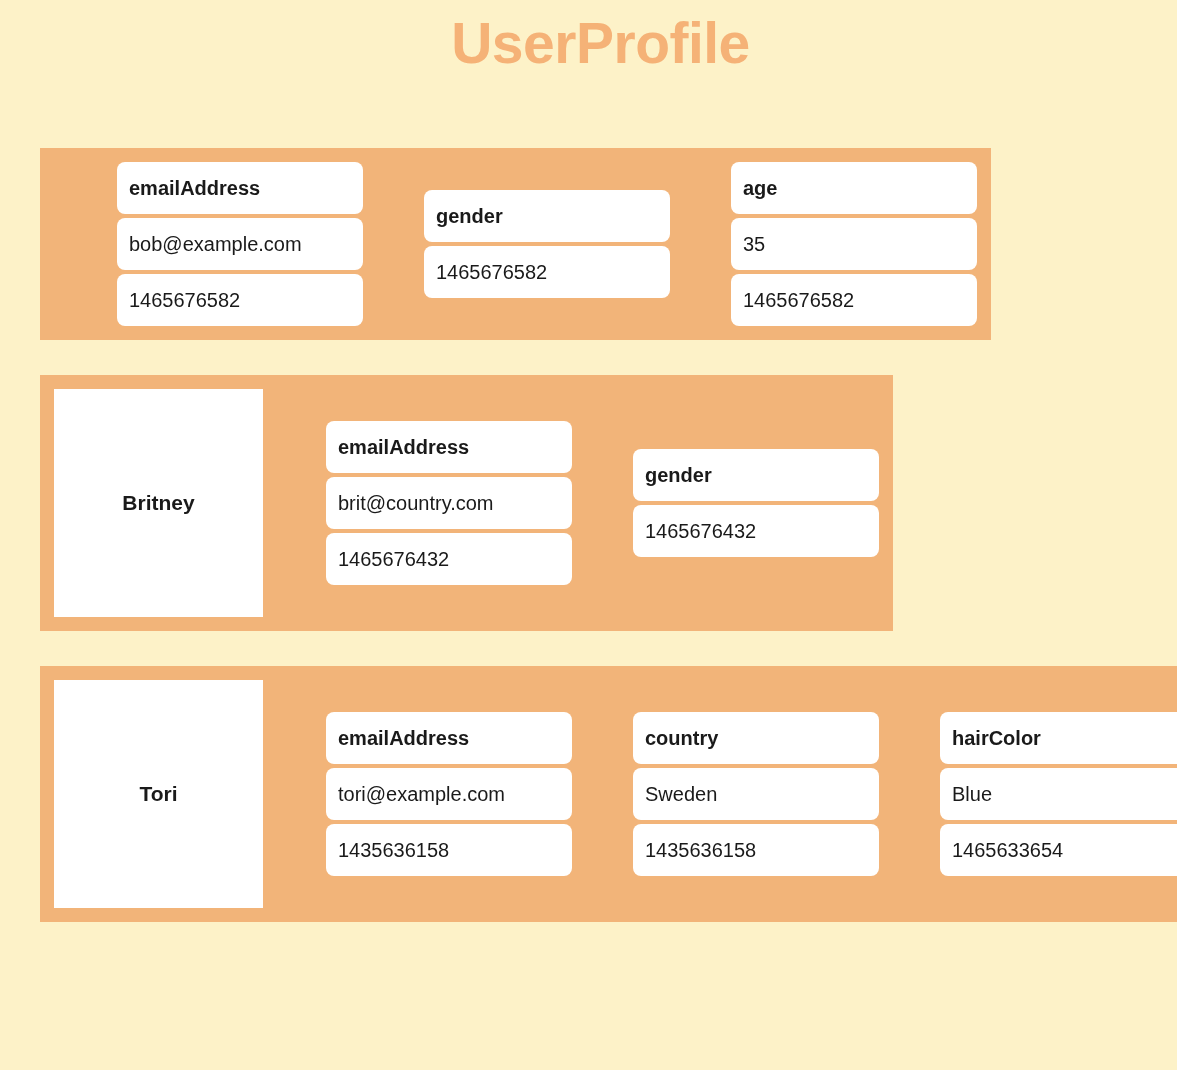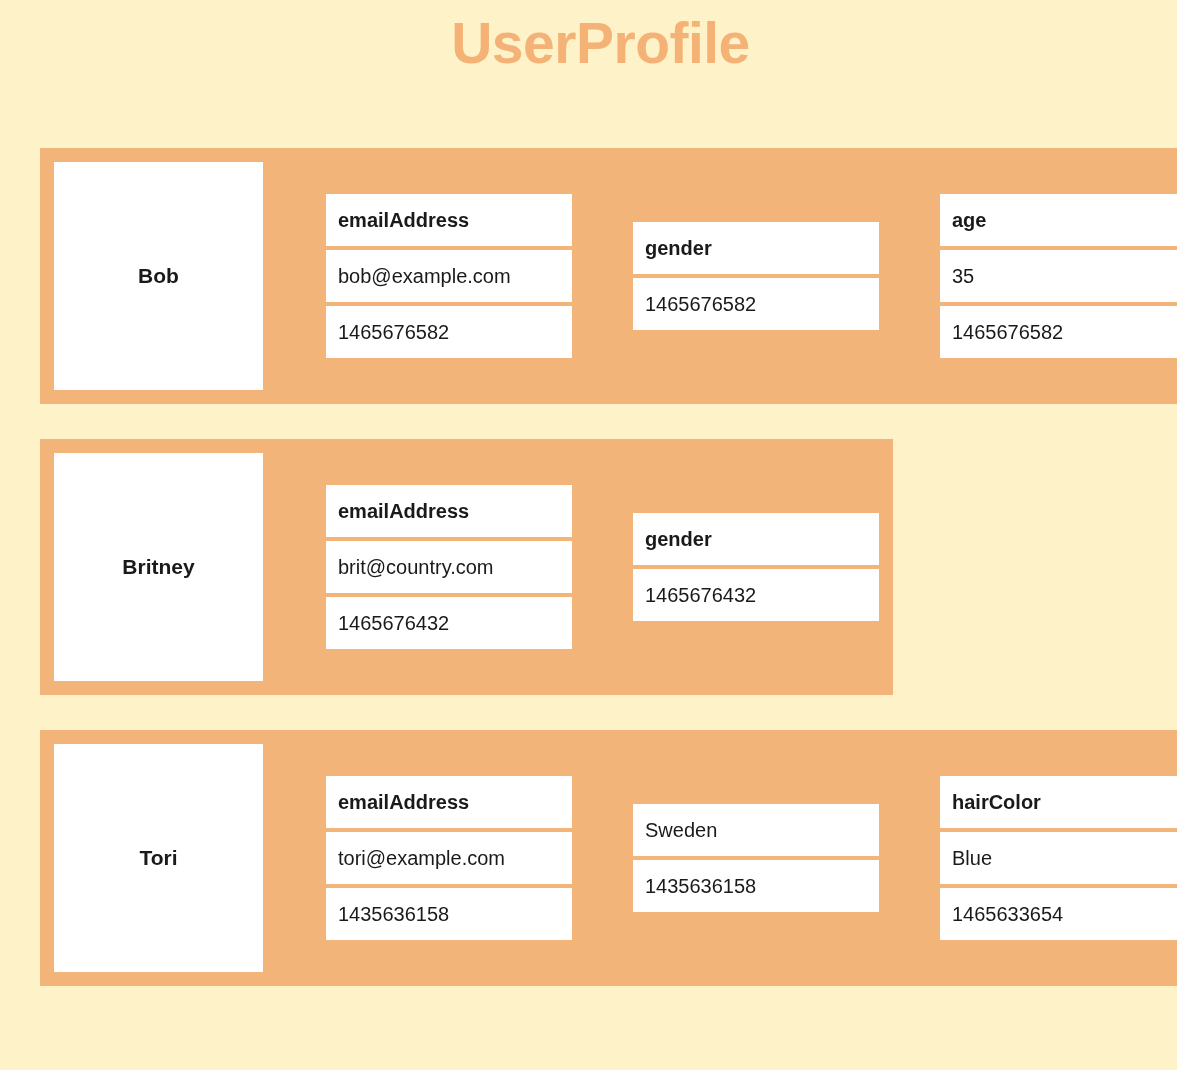--- a/index.html
+++ b/index.html
@@ -87,43 +87,41 @@
   .field-cell {
     background: #FFFFFF;
     height: 52px;
     display: flex;
     align-items: center;
     padding: 0 12px;
     font-size: 20px;
     color: #1A1A1A;
     white-space: nowrap;
     overflow: hidden;
+    border-radius: 8px;
   }
 
   .field-cell.key {
     font-weight: bold;
   }
 
   .field-cell.value,
   .field-cell.timestamp {
     font-weight: normal;
   }
 </style>
 </head>
 <body>
 
 <div id="page">
 
   <div class="page-title">UserProfile</div>
 
   <div class="profiles">
       <div class="profile-row">
-        <div class="profile-name-box">
-          <div class="profile-name">Bob</div>
-        </div>
         <div class="fields">
           <div class="field-card">
             <div class="field-cell key">emailAddress</div>
             <div class="field-cell value">bob@example.com</div>
             <div class="field-cell timestamp">1465676582</div>
           </div>
           <div class="field-card">
             <div class="field-cell key">gender</div>
             <div class="field-cell timestamp">1465676582</div>
           </div>
@@ -154,20 +152,21 @@
         <div class="profile-name-box">
           <div class="profile-name">Tori</div>
         </div>
         <div class="fields">
           <div class="field-card">
             <div class="field-cell key">emailAddress</div>
             <div class="field-cell value">tori@example.com</div>
             <div class="field-cell timestamp">1435636158</div>
           </div>
           <div class="field-card">
+            <div class="field-cell key">country</div>
             <div class="field-cell value">Sweden</div>
             <div class="field-cell timestamp">1435636158</div>
           </div>
           <div class="field-card">
             <div class="field-cell key">hairColor</div>
             <div class="field-cell value">Blue</div>
             <div class="field-cell timestamp">1465633654</div>
           </div>
         </div>
       </div>

